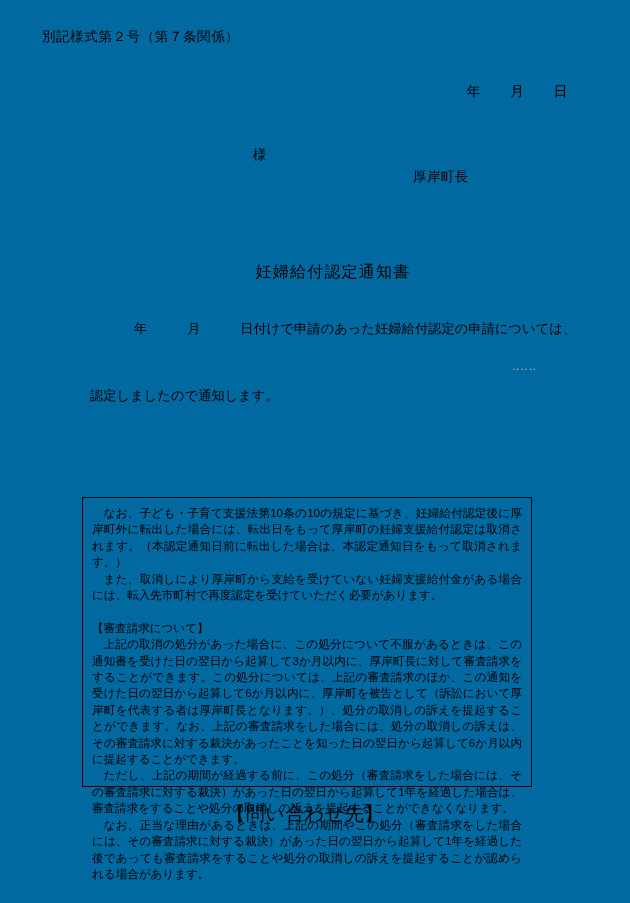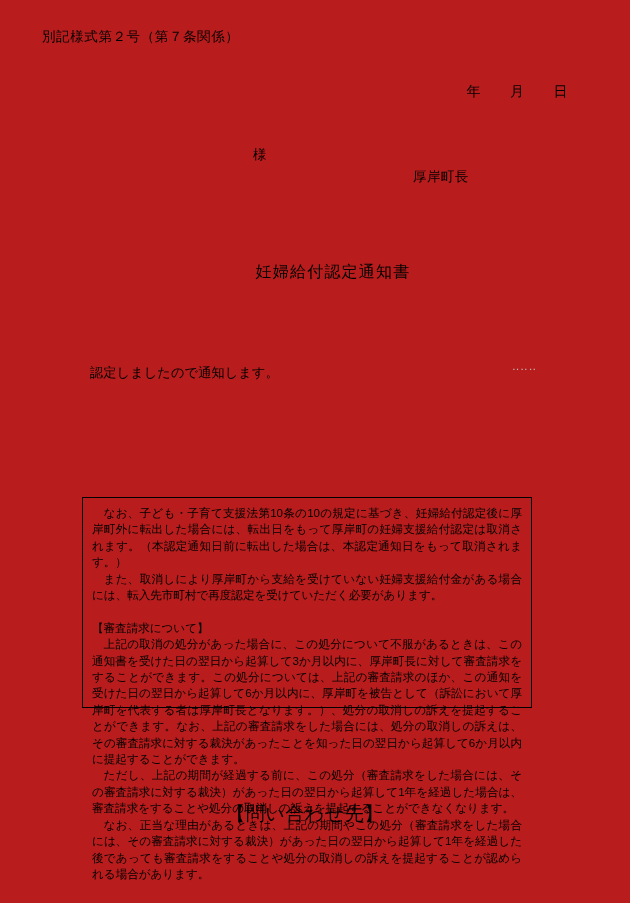--- a/index.html
+++ b/index.html
@@ -12,21 +12,21 @@
     height: 903px;
     position: relative;
     font-family: "Liberation Serif", "DejaVu Serif", serif;
     color: #000000;
     overflow: hidden;
   }
   .page {
     position: relative;
     width: 630px;
     height: 903px;
-    background: #b91c1c;
+    background: #0369a1;
   }
 
   
   .form-no {
     position: absolute;
     left: 42px;
     top: 28px;
     font-size: 13.5px;
     letter-spacing: 0.6px;
     white-space: pre;
@@ -97,21 +97,21 @@
     letter-spacing: 1px;
     font-family: "Liberation Sans", "DejaVu Sans", sans-serif;
   }
 
   
   .notice-box {
     position: absolute;
     left: 82px;
     top: 497px;
     width: 450px;
-    height: 211px;
+    height: 290px;
     border: 1px solid #000000;
     box-sizing: border-box;
     padding: 7px 9px 4px 9px;
     font-family: "Liberation Sans", "DejaVu Sans", sans-serif;
     font-size: 11.6px;
     line-height: 16.4px;
     letter-spacing: -0.05px;
   }
   .notice-box p {
     margin: 0;
@@ -145,20 +145,21 @@
 
   <div class="date-line">年　　月　　日</div>
 
   <div class="addressee-sama">様</div>
 
   <div class="issuer">厚岸町長</div>
 
   <div class="doc-title">妊婦給付認定通知書</div>
 
   <div class="body-para">
+    <span class="l1">年　　　月　　　日付けで申請のあった妊婦給付認定の申請については、</span>
     <span class="l2">認定しましたので通知します。</span>
   </div>
 
   <div class="dot-mark">‥‥‥</div>
 
   <div class="notice-box">
     <p class="indent">なお、子ども・子育て支援法第10条の10の規定に基づき、妊婦給付認定後に厚岸町外に転出した場合には、転出日をもって厚岸町の妊婦支援給付認定は取消されます。（本認定通知日前に転出した場合は、本認定通知日をもって取消されます。）</p>
     <p class="indent">また、取消しにより厚岸町から支給を受けていない妊婦支援給付金がある場合には、転入先市町村で再度認定を受けていただく必要があります。</p>
     <p class="spacer"></p>
     <p class="heading">【審査請求について】</p>

